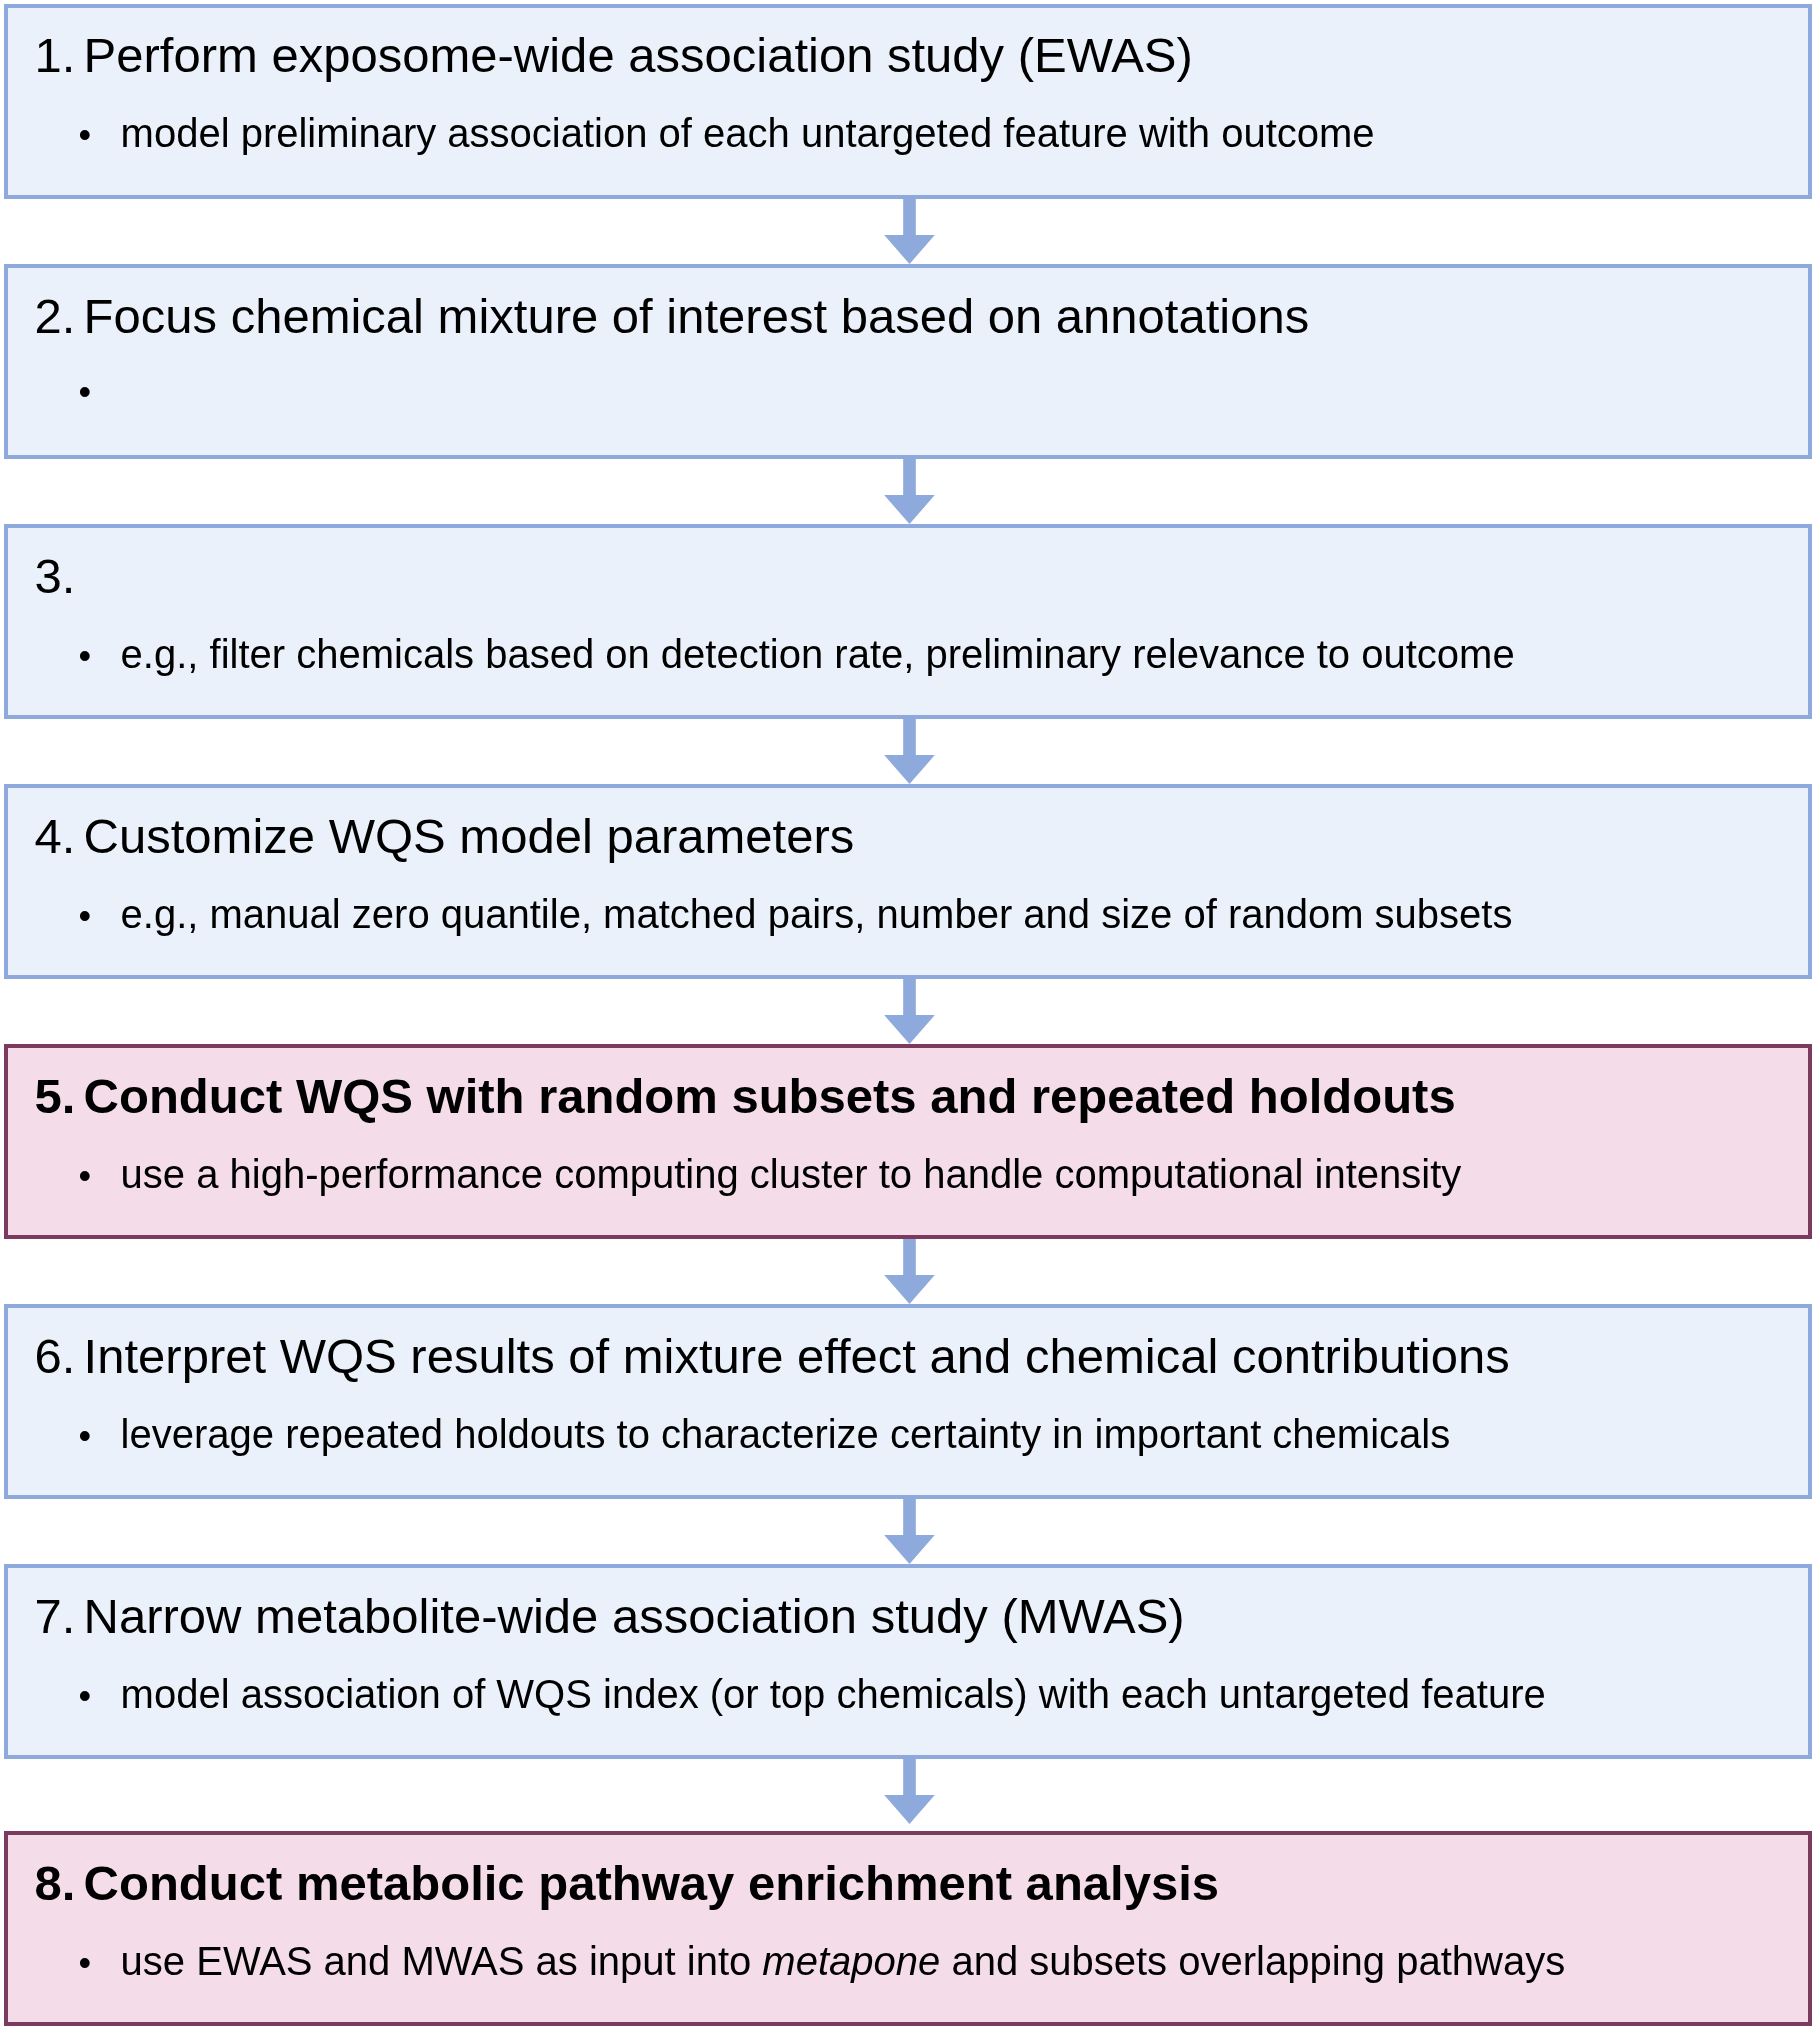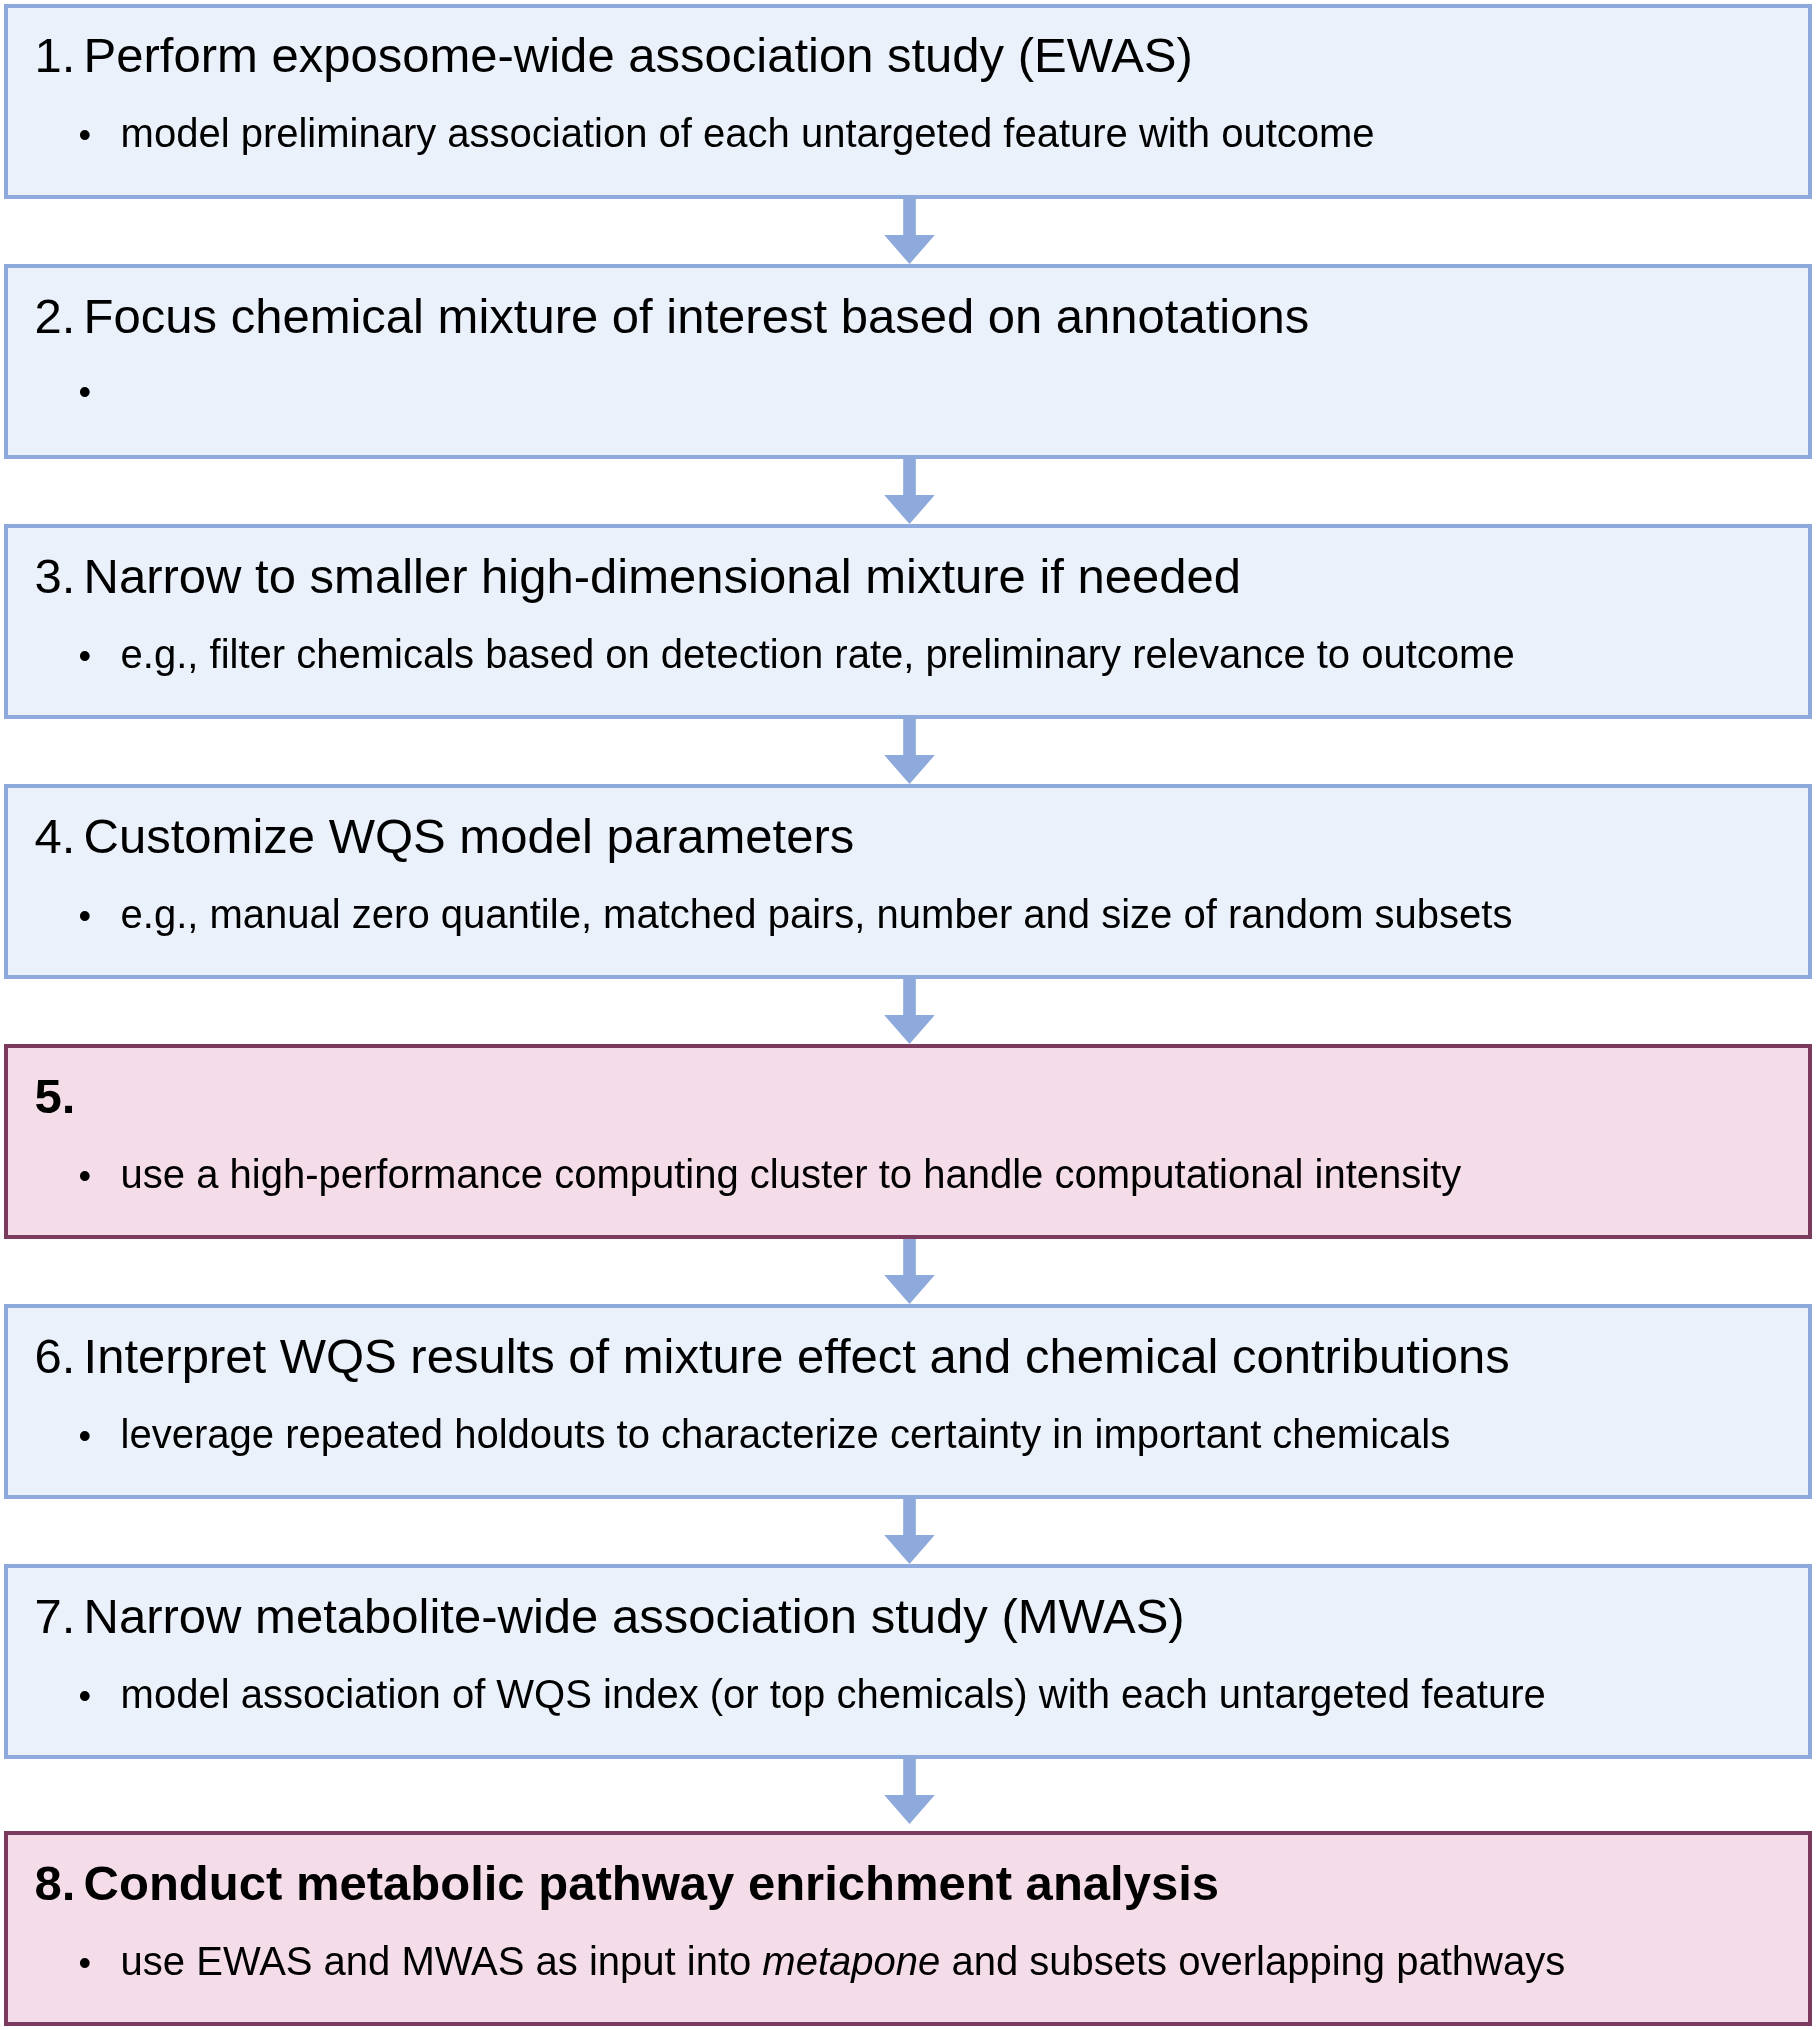--- a/index.html
+++ b/index.html
@@ -159,21 +159,20 @@
 
   <div class="connector conn-2">
     <svg width="51" height="65" viewBox="0 0 56 72">
       <path d="M21,0 L35,0 L35,40 L56,40 L28,72 L0,40 L21,40 Z" fill="#8EA9DB"></path>
     </svg>
   </div>
 
   <div class="step-box box-3">
     <div class="step-heading">
       <span class="step-number">3.</span>
-      <span class="step-title">Narrow to smaller high-dimensional mixture if needed</span>
     </div>
     <div class="step-bullet-row">
       <span class="bullet-glyph">•</span>
       <span class="bullet-text">e.g., filter chemicals based on detection rate, preliminary relevance to outcome</span>
     </div>
   </div>
 
   <div class="connector conn-3">
     <svg width="51" height="65" viewBox="0 0 56 72">
       <path d="M21,0 L35,0 L35,40 L56,40 L28,72 L0,40 L21,40 Z" fill="#8EA9DB"></path>
@@ -193,20 +192,21 @@
 
   <div class="connector conn-4">
     <svg width="51" height="65" viewBox="0 0 56 72">
       <path d="M21,0 L35,0 L35,40 L56,40 L28,72 L0,40 L21,40 Z" fill="#8EA9DB"></path>
     </svg>
   </div>
 
   <div class="step-box accent box-5">
     <div class="step-heading">
       <span class="step-number">5.</span>
+      <span class="step-title">Conduct WQS with random subsets and repeated holdouts</span>
     </div>
     <div class="step-bullet-row">
       <span class="bullet-glyph">•</span>
       <span class="bullet-text">use a high-performance computing cluster to handle computational intensity</span>
     </div>
   </div>
 
   <div class="connector conn-5">
     <svg width="51" height="65" viewBox="0 0 56 72">
       <path d="M21,0 L35,0 L35,40 L56,40 L28,72 L0,40 L21,40 Z" fill="#8EA9DB"></path>

